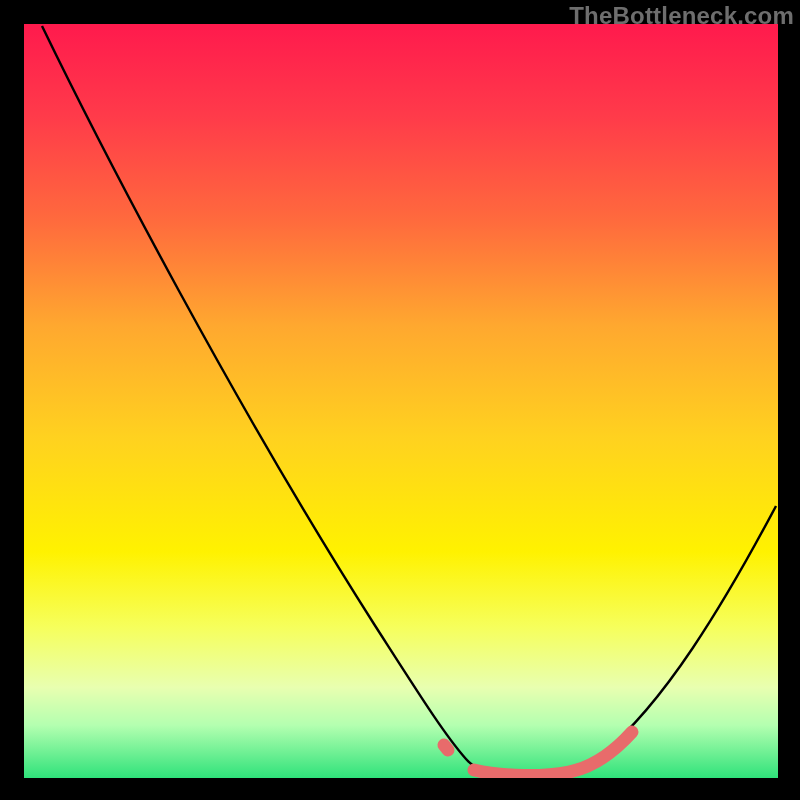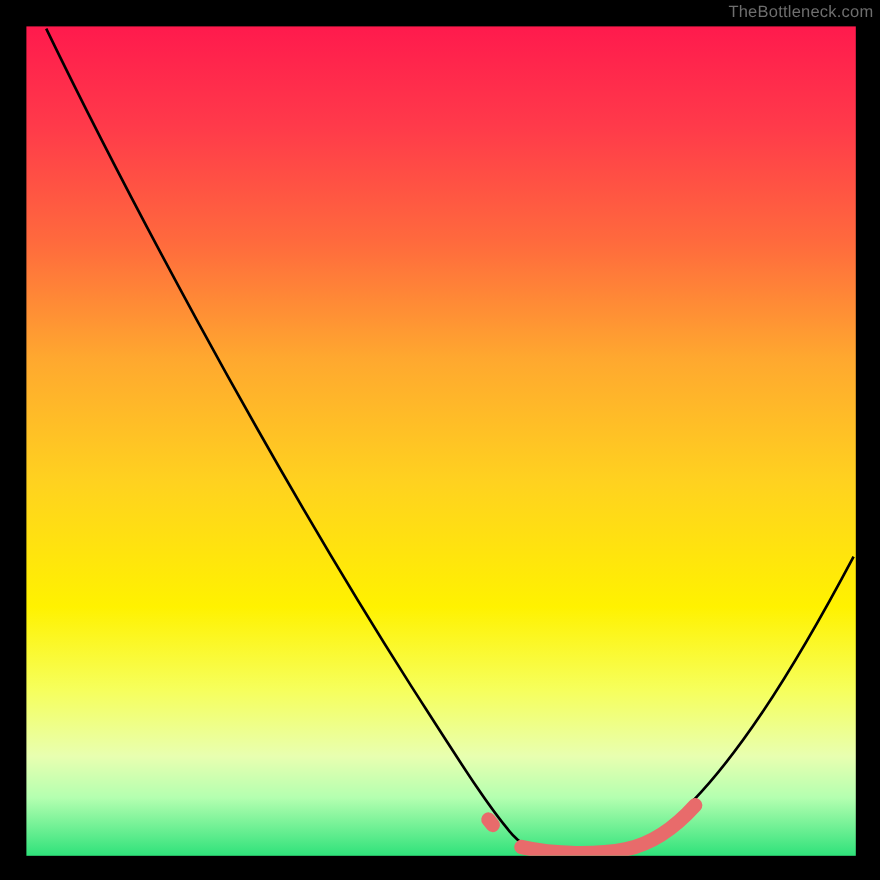--- a/index.html
+++ b/index.html
@@ -47,22 +47,22 @@
     position: absolute;
     left: 0; top: 0;
     width: 754px;
     height: 754px;
   }
   .watermark {
     position: absolute;
     top: 2px;
     right: 6px;
     color: #6e6e6e;
-    font-size: 15px;
-    font-weight: 400;
+    font-size: 24px;
+    font-weight: 700;
     letter-spacing: 0.2px;
   }
 </style>
 </head>
 <body>
 
 <div class="stage">
 
   <div class="watermark">TheBottleneck.com</div>
 

